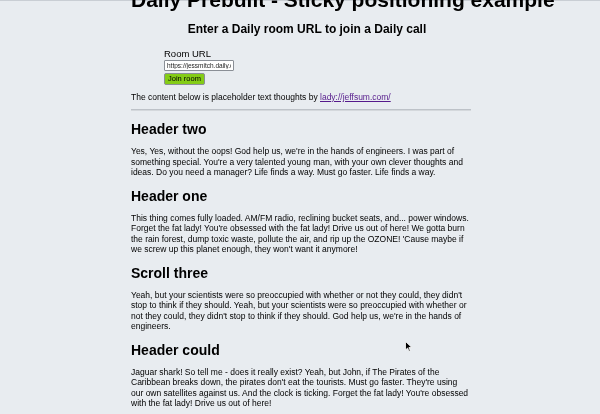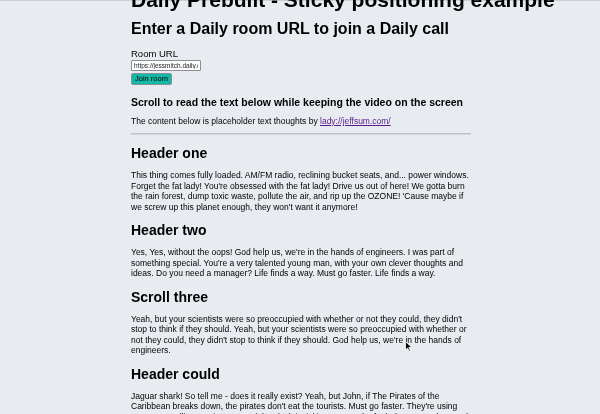--- a/index.html
+++ b/index.html
@@ -25,27 +25,29 @@
       width: 340px;
     }
     h1 {
       font-size: 21px;
       font-weight: bold;
       margin: 0;
       line-height: 24px;
       white-space: nowrap;
     }
     h2.join-title {
-      font-size: 16px;
+      font-size: 12px;
       font-weight: bold;
-      margin: 8px 0 0 0;
+      margin: 8px 0 0 12px;
       line-height: 18px;
+      text-align: center;
     }
     .form {
       margin-top: 10px;
+      margin-left: 33px;
     }
     .form label {
       display: block;
       font-size: 9.5px;
       line-height: 11px;
     }
     .form input {
       display: block;
       width: 64px;
       height: 9px;
@@ -59,21 +61,21 @@
       color: #222;
       overflow: hidden;
     }
     .form button {
       display: block;
       margin-top: 2px;
       height: 12px;
       padding: 0 3px;
       font-size: 7.5px;
       font-family: "Liberation Sans", sans-serif;
-      background: #14b8a6;
+      background: #84cc16;
       border: 1px solid #8a8f96;
       border-radius: 2px;
       line-height: 10px;
       color: #000;
     }
     h3.scroll-title {
       font-size: 10.5px;
       font-weight: bold;
       margin: 11px 0 0 0;
       line-height: 13px;
@@ -122,32 +124,31 @@
 <div class="page">
   <h1>Daily Prebuilt - Sticky positioning example</h1>
   <h2 class="join-title">Enter a Daily room URL to join a Daily call</h2>
 
   <div class="form">
     <label>Room URL</label>
     <input type="text" value="https://jessmitch.daily.co" style="">
     <button>Join room</button>
   </div>
 
-  <h3 class="scroll-title">Scroll to read the text below while keeping the video on the screen</h3>
   <p class="intro"><span>The content below is placeholder text thoughts by </span><a href="#">lady://jeffsum.com/</a></p>
 
   <hr class="divider">
 
   <div class="section">
+    <h2>Header two</h2>
+    <p>Yes, Yes, without the oops! God help us, we're in the hands of engineers. I was part of something special. You're a very talented young man, with your own clever thoughts and ideas. Do you need a manager? Life finds a way. Must go faster. Life finds a way.</p>
+  </div>
+  <div class="section">
     <h2>Header one</h2>
     <p>This thing comes fully loaded. AM/FM radio, reclining bucket seats, and... power windows. Forget the fat lady! You're obsessed with the fat lady! Drive us out of here! We gotta burn the rain forest, dump toxic waste, pollute the air, and rip up the OZONE! 'Cause maybe if we screw up this planet enough, they won't want it anymore!</p>
-  </div>
-  <div class="section">
-    <h2>Header two</h2>
-    <p>Yes, Yes, without the oops! God help us, we're in the hands of engineers. I was part of something special. You're a very talented young man, with your own clever thoughts and ideas. Do you need a manager? Life finds a way. Must go faster. Life finds a way.</p>
   </div>
   <div class="section">
     <h2>Scroll three</h2>
     <p>Yeah, but your scientists were so preoccupied with whether or not they could, they didn't stop to think if they should. Yeah, but your scientists were so preoccupied with whether or not they could, they didn't stop to think if they should. God help us, we're in the hands of engineers.</p>
   </div>
   <div class="section">
     <h2>Header could</h2>
     <p>Jaguar shark! So tell me - does it really exist? Yeah, but John, if The Pirates of the Caribbean breaks down, the pirates don't eat the tourists. Must go faster. They're using our own satellites against us. And the clock is ticking. Forget the fat lady! You're obsessed with the fat lady! Drive us out of here!</p>
   </div>
 

